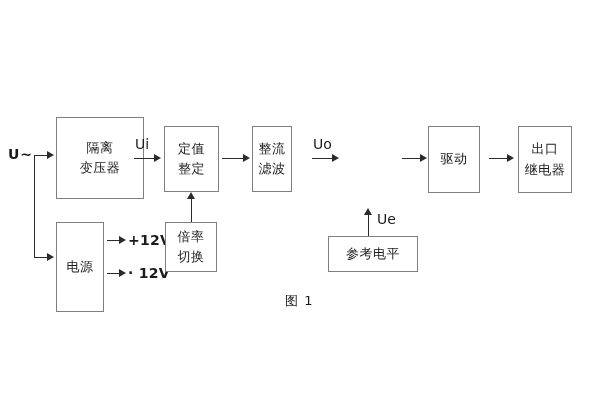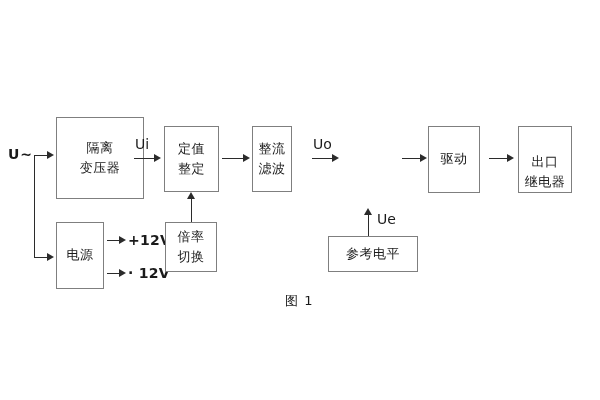--- a/index.html
+++ b/index.html
@@ -140,26 +140,26 @@
   <div class="hline" style="left:402px; top:158px; width:22px;"></div>
   <div class="arrow-r" style="left:420px; top:154px;"></div>
 
   <div class="block" style="left:428px; top:126px; width:52px; height:67px;">
     <span class="line">驱动</span>
   </div>
 
   <div class="hline" style="left:489px; top:158px; width:22px;"></div>
   <div class="arrow-r" style="left:507px; top:154px;"></div>
 
-  <div class="block" style="left:518px; top:126px; width:54px; height:67px;justify-content:flex-end;">
+  <div class="block" style="left:518px; top:126px; width:54px; height:67px;">
     <span class="line">出口</span>
     <span class="line">继电器</span>
   </div>
 
-  <div class="block" style="left:56px; top:222px; width:48px; height:67px;">
+  <div class="block" style="left:56px; top:222px; width:48px; height:90px;">
     <span class="line">电源</span>
   </div>
 
   <div class="hline" style="left:107px; top:240px; width:14px;"></div>
   <div class="arrow-r" style="left:119px; top:236px;"></div>
   <div class="label rail" style="left:128px; top:233px;">+12V</div>
 
   <div class="hline" style="left:107px; top:273px; width:14px;"></div>
   <div class="arrow-r" style="left:119px; top:269px;"></div>
   <div class="label rail" style="left:128px; top:266px;">· 12V</div>

